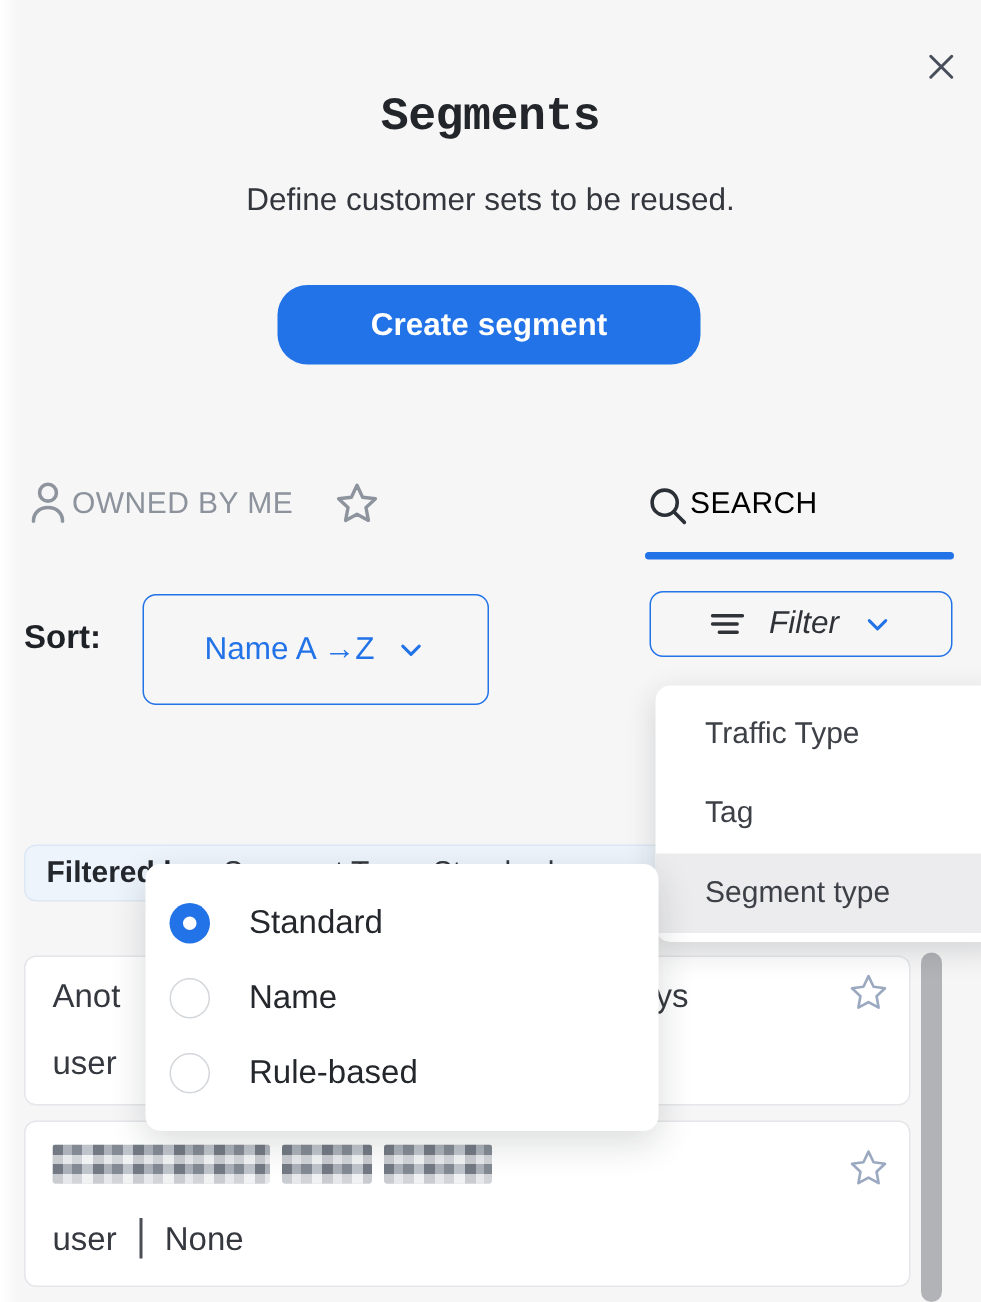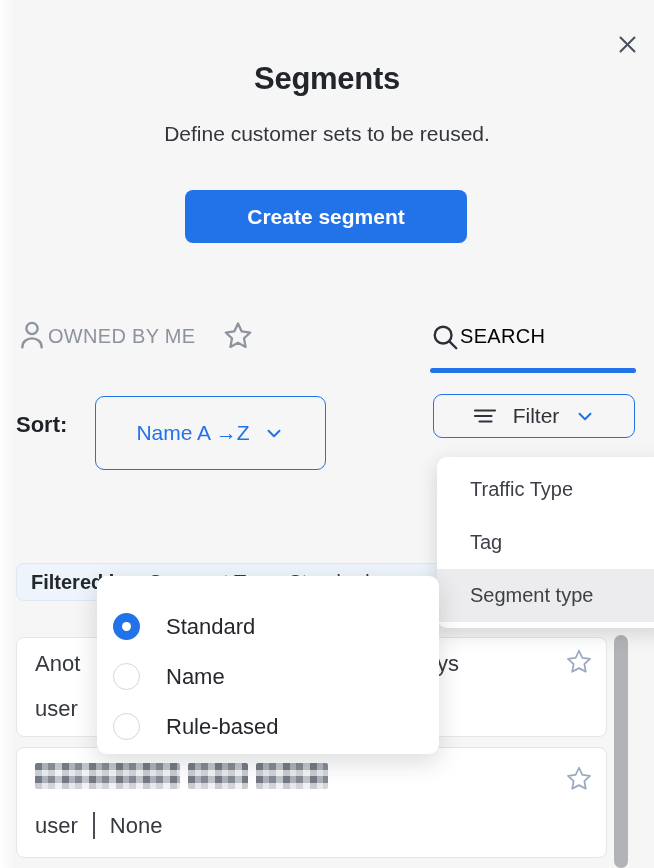--- a/index.html
+++ b/index.html
@@ -8,40 +8,40 @@
     --card-border:#e5e6e9; --input-border:#d9dbdf; --placeholder:#9aa1ab;
   }
   *{box-sizing:border-box;margin:0;padding:0;font-family:"Liberation Sans",sans-serif;}
   html,body{background:#fff;}
   .frame{position:relative;width:654px;height:868px;background:var(--panel-bg);overflow:hidden;}
   .left-fade{position:absolute;left:0;top:0;width:14px;height:868px;
     background:linear-gradient(90deg,#ffffff 0%,rgba(255,255,255,0) 100%);pointer-events:none;}
 
   
   .close-btn{position:absolute;left:609px;top:26px;width:36px;height:36px;border:none;background:transparent;cursor:pointer;display:flex;align-items:center;justify-content:center;}
-  .page-title{position:absolute;left:0;top:61px;width:100%;text-align:center;font-size:31px;font-weight:700;color:#22252a;letter-spacing:-.3px;}
+  .page-title{position:absolute;left:0;top:61px;width:100%;text-align:center;font-size:31px;font-weight:700;color:#22252a;letter-spacing:-.3px;font-family:Liberation Mono, monospace;}
   .page-subtitle{position:absolute;left:0;top:122px;width:100%;text-align:center;font-size:21px;color:#33363c;}
-  .create-btn{position:absolute;left:185px;top:190px;width:282px;height:53px;border:none;border-radius:8px;
+  .create-btn{position:absolute;left:185px;top:190px;width:282px;height:53px;border:none;border-radius:20px;
     background:var(--accent);color:#fff;font-size:21px;font-weight:700;cursor:pointer;}
 
   
   .tab{position:absolute;top:294px;height:79px;display:flex;align-items:center;justify-content:flex-start;cursor:pointer;}
   .tab .ticon{height:36px;display:flex;align-items:flex-end;justify-content:center;}
   .tab .tlabel{margin-top:5px;font-size:20px;letter-spacing:.3px;color:var(--text-gray);white-space:nowrap;}
   .tab.active .tlabel{color:#000000;}
   .tab.active::after{content:"";position:absolute;left:0;right:0;bottom:0;height:5px;border-radius:3px;background:var(--accent);}
   .tab1{left:16px;width:206px;} .tab2{left:222px;width:208px;} .tab3{left:430px;width:206px;}
 
   
   .sort-label{position:absolute;left:16px;top:412px;font-size:22px;font-weight:700;color:#1e2126;}
   .pill{position:absolute;border:1.5px solid var(--accent);border-radius:9px;background:transparent;
     display:flex;align-items:center;justify-content:center;cursor:pointer;}
   .sort-pill{left:95px;top:396px;width:231px;height:74px;gap:13px;}
   .sort-pill .pval{font-size:21px;color:var(--accent);}
-  .filter-pill{left:433px;top:394px;width:202px;height:44px;gap:15px;}
+  .filter-pill{left:433px;top:394px;width:202px;height:44px;gap:15px;font-style:italic;}
   .filter-pill .pval{font-size:21px;color:#2f3338;}
 
   
   .search-wrap{position:absolute;left:16px;top:480px;width:621px;height:59px;}
   .search-wrap input{width:100%;height:100%;border:1px solid var(--input-border);border-radius:8px;background:#fff;
     padding:0 16px 0 58px;font-size:22px;color:#33363c;outline:none;}
   .search-wrap input::placeholder{color:var(--placeholder);}
   .search-wrap .in-icon{position:absolute;left:22px;top:17px;}
 
   
@@ -72,21 +72,21 @@
 
   
   .menu{position:absolute;left:437px;top:457px;width:230px;background:#fff;border-radius:10px 0 0 10px;
     box-shadow:0 6px 20px rgba(30,35,40,.16);padding:6px 0;z-index:30;}
   .menu-item{height:53px;display:flex;align-items:center;padding-left:33px;font-size:20px;color:#3d4147;cursor:pointer;white-space:nowrap;}
   .menu-item.highlighted{background:var(--menu-highlight);}
 
   
   .popup{position:absolute;left:97px;top:576px;width:342px;height:178px;background:#fff;border-radius:10px;
     box-shadow:0 8px 24px rgba(30,35,40,.16);padding:14px 0;z-index:40;}
-  .opt{height:50px;display:flex;align-items:flex-end;padding-left:16px;gap:26px;cursor:pointer;}
+  .opt{height:50px;display:flex;align-items:center;padding-left:16px;gap:26px;cursor:pointer;}
   .opt .olabel{font-size:22px;color:#24272c;}
   .radio{width:27px;height:27px;border-radius:50%;border:1.5px solid #d3d6da;background:#fff;position:relative;flex:0 0 27px;}
   .radio.selected{border:none;background:var(--accent);}
   .radio.selected::after{content:"";position:absolute;left:9px;top:9px;width:9px;height:9px;border-radius:50%;background:#fff;}
 
   svg{display:block;}
 </style>
 </head>
 <body>
 

